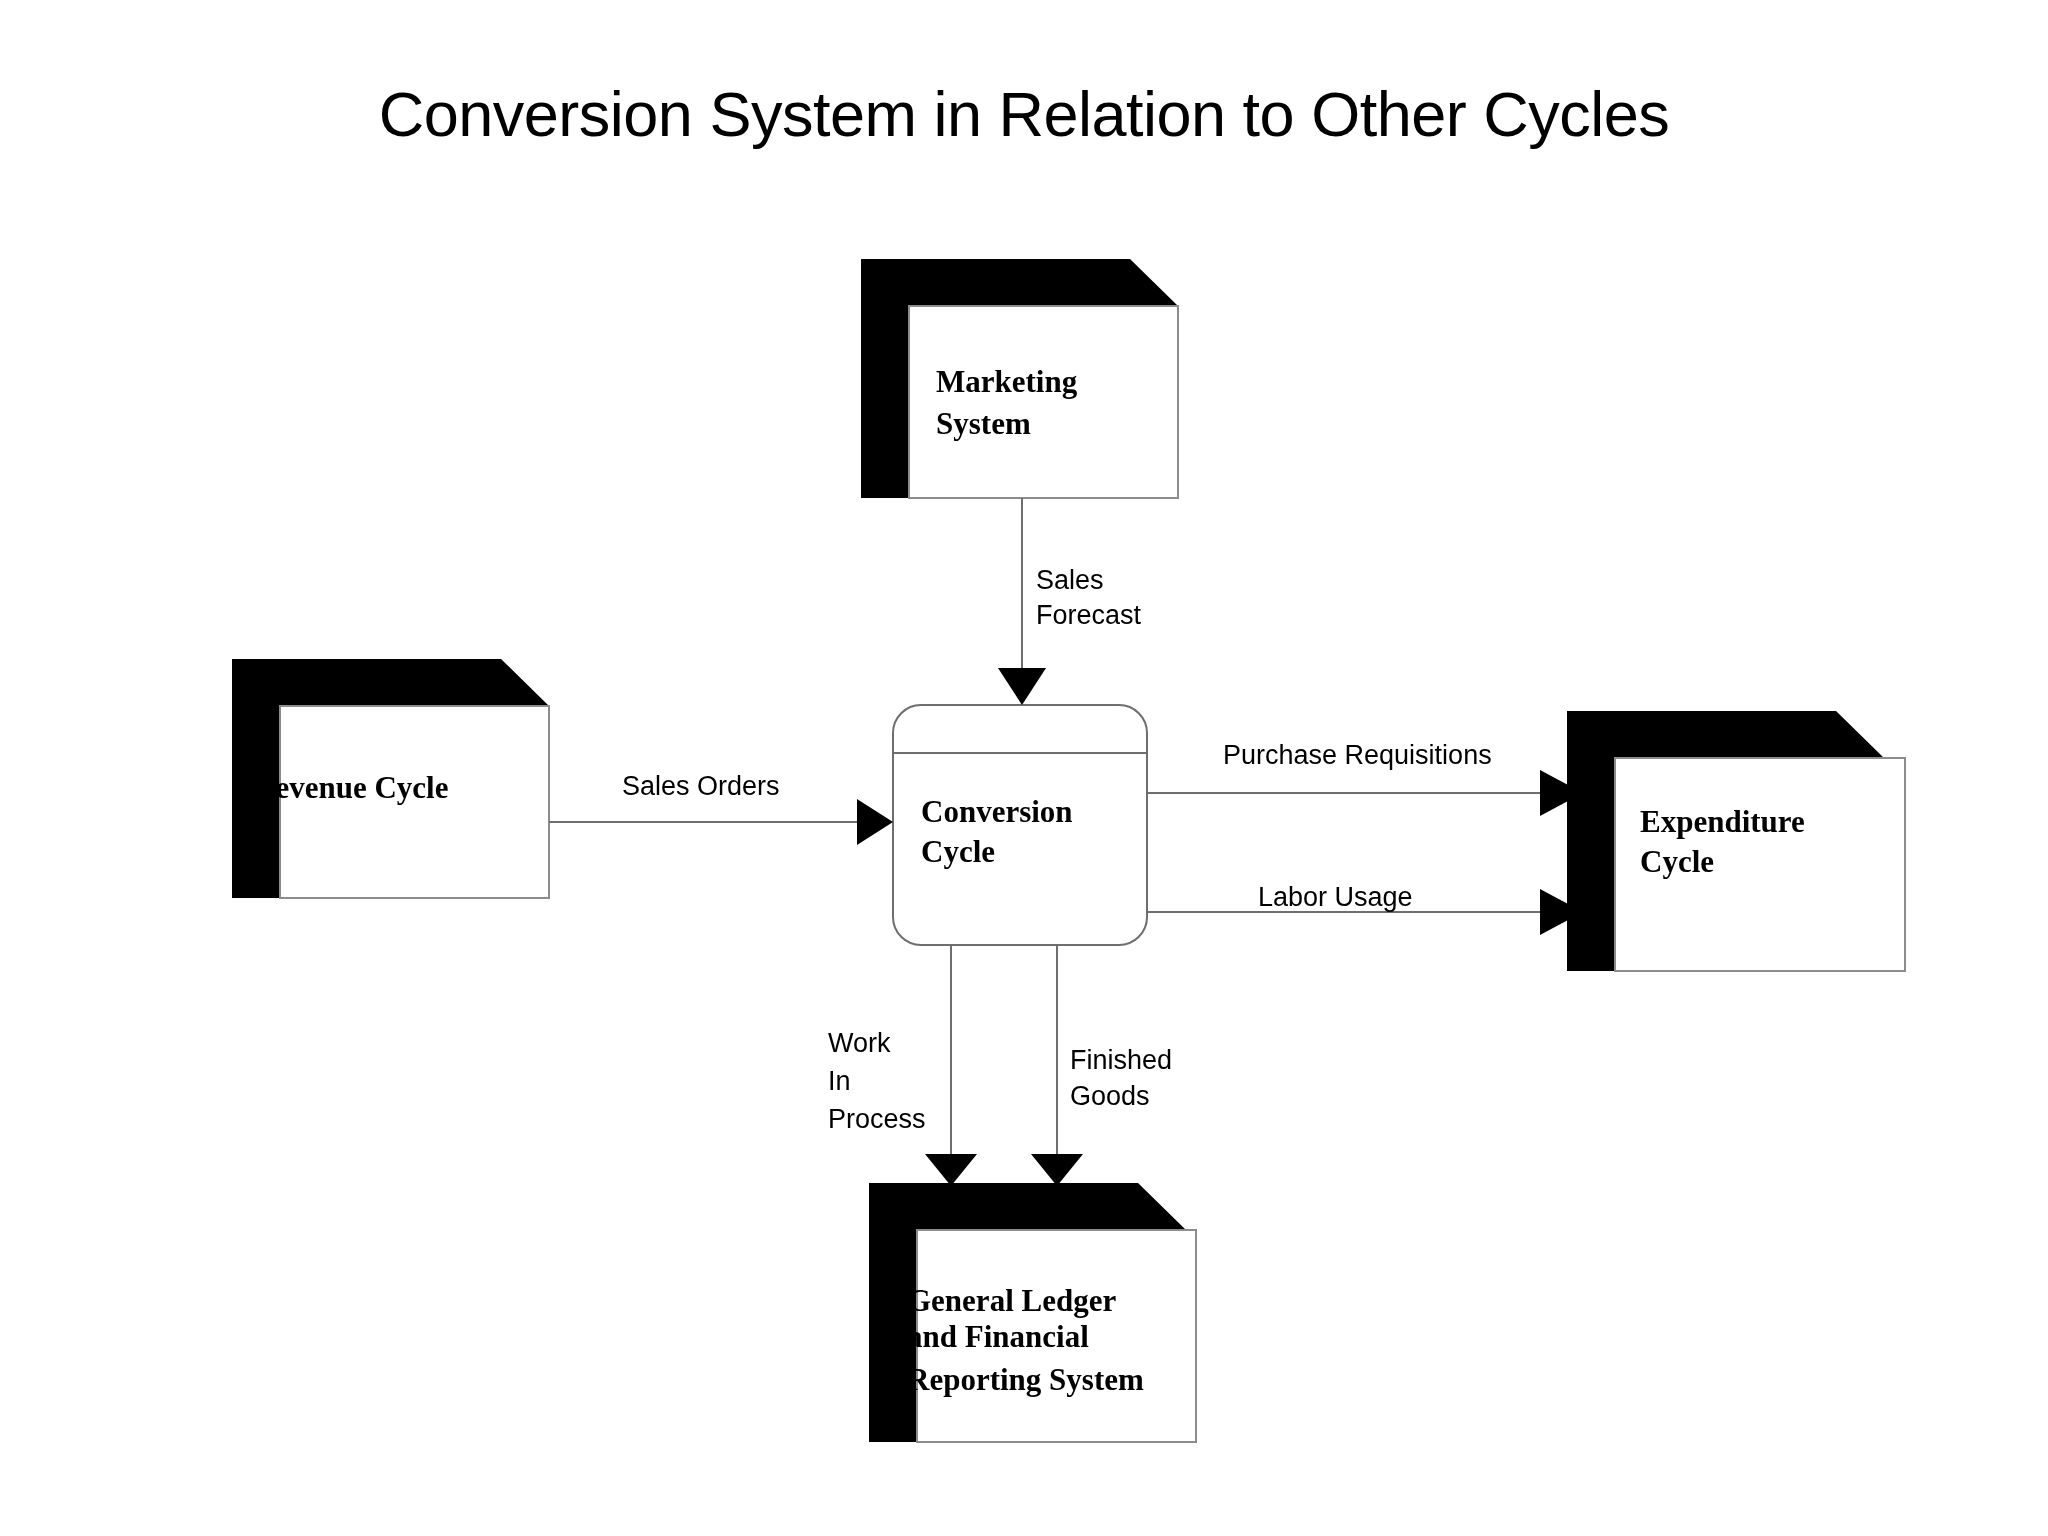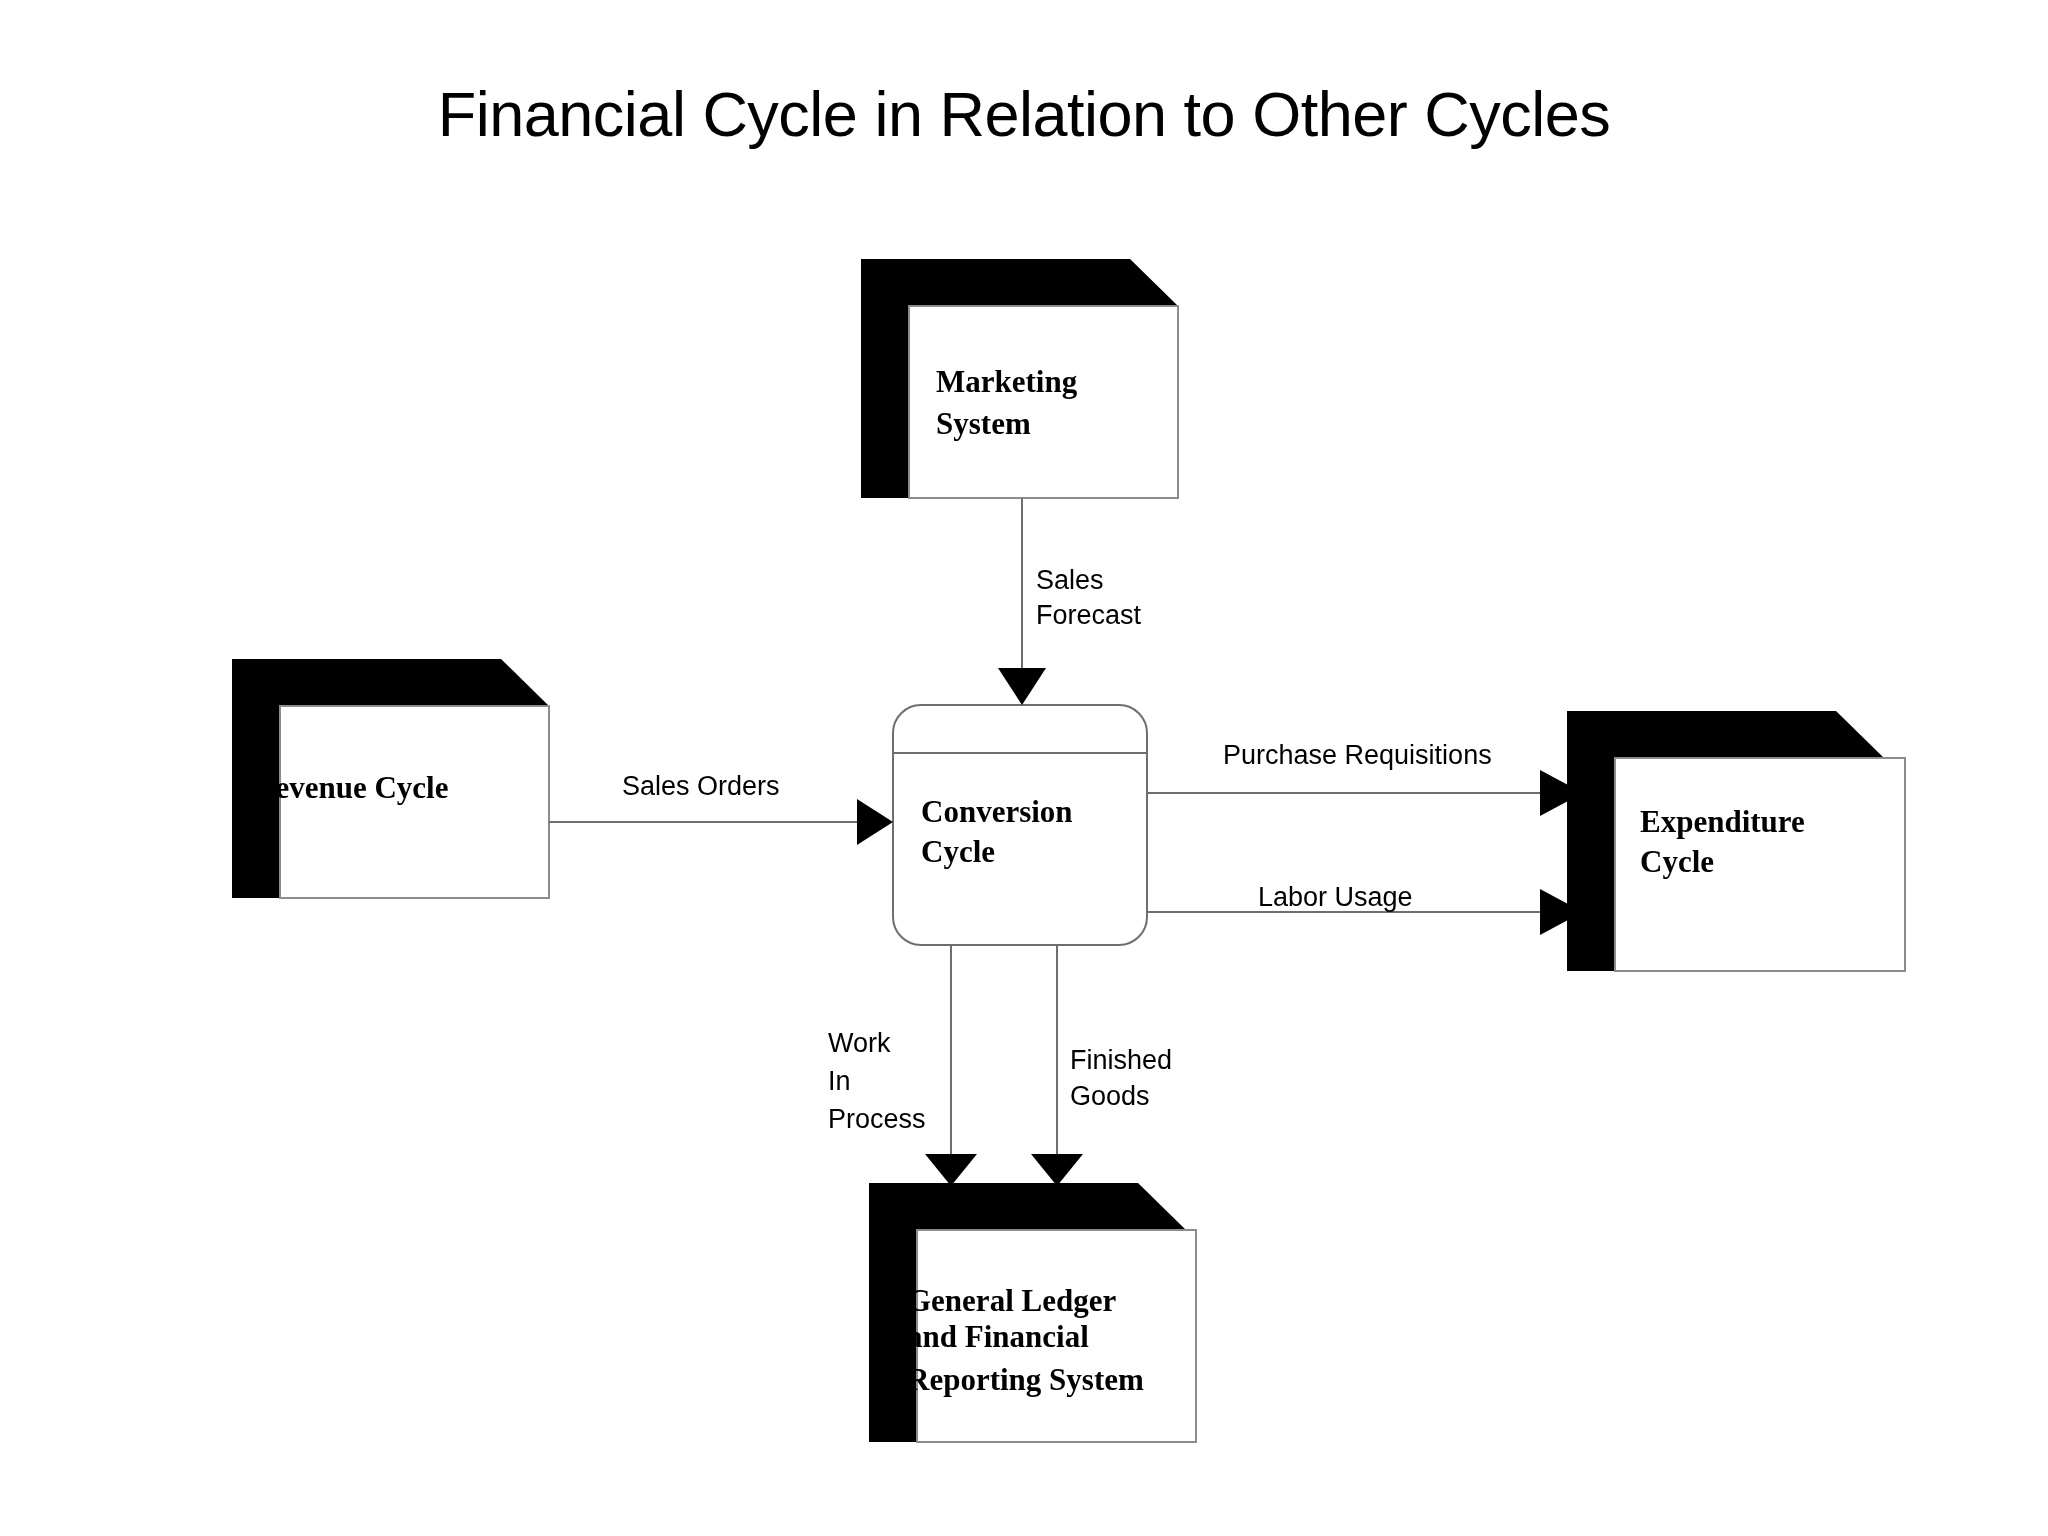--- a/index.html
+++ b/index.html
@@ -78,21 +78,21 @@
   .arrowhead {
     fill: #000000;
     stroke: none;
   }
 </style>
 </head>
 <body>
 
 <div id="canvas">
 
-  <div class="diagram-title">Financial Cycle in Relation to Other Cycles</div>
+  <div class="diagram-title">Conversion System in Relation to Other Cycles</div>
 
   <svg class="diagram-svg" viewBox="0 0 2048 1536">
 
     <g>
       <path class="box-shadow3d" d="M 861,259 L 1130,259 L 1178,306 L 909,306 L 909,498 L 861,498 Z"></path>
       <rect class="box-face" x="909" y="306" width="269" height="192"></rect>
       <text class="box-label" x="936" y="392">Marketing</text>
       <text class="box-label" x="936" y="434">System</text>
     </g>
 

